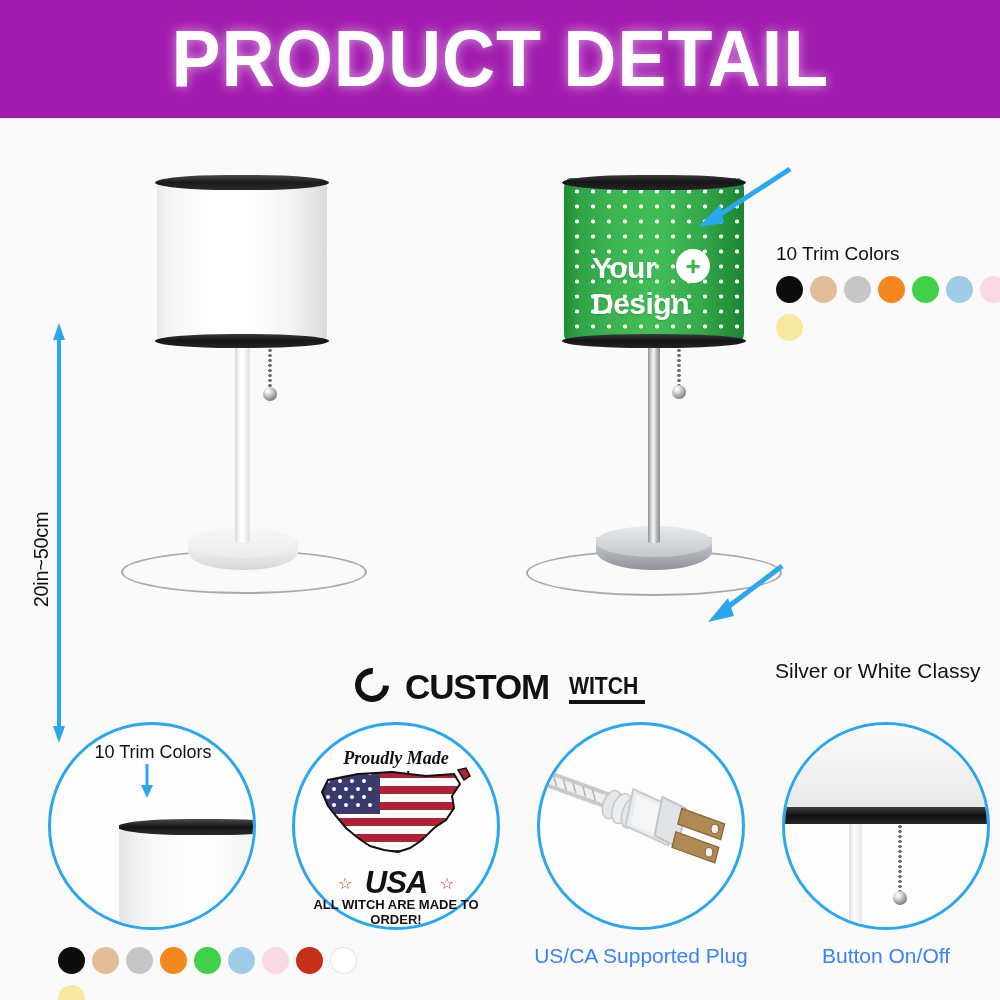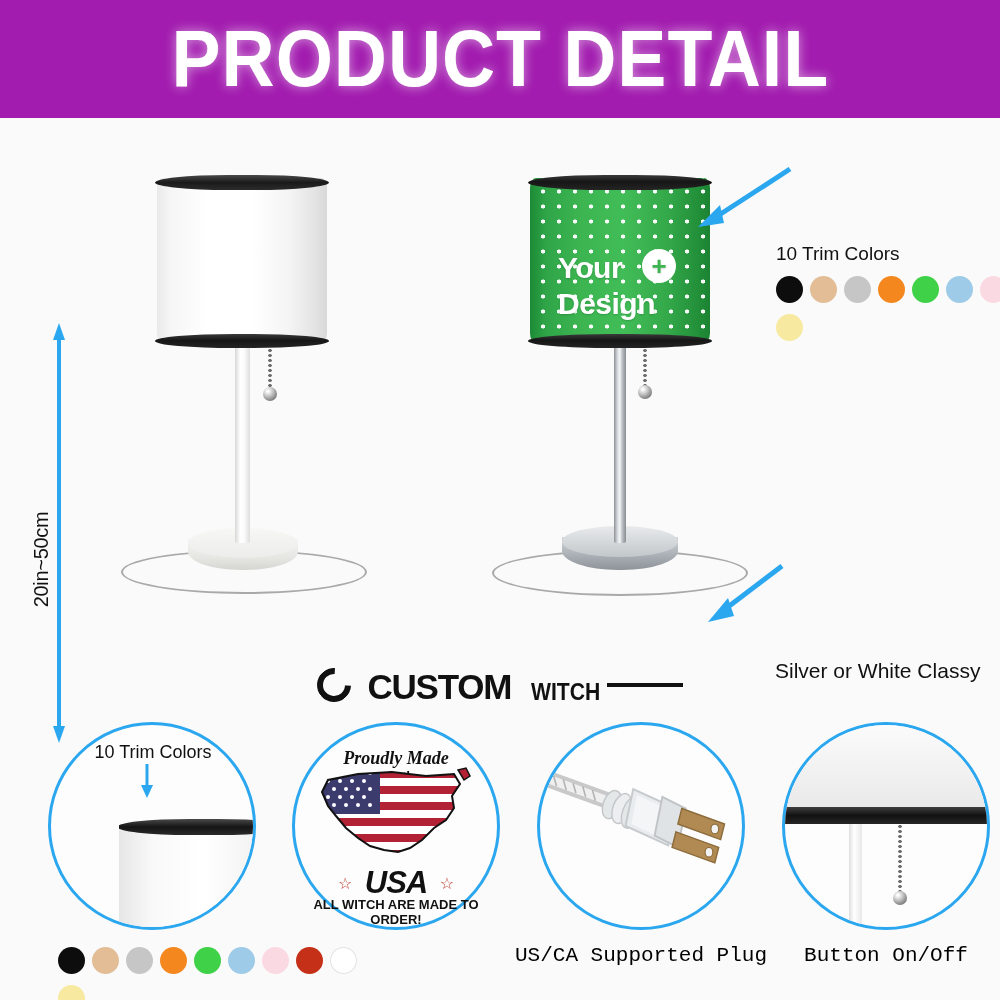--- a/index.html
+++ b/index.html
@@ -151,36 +151,36 @@
   #logo { position:absolute; left:0; top:660px; width:1000px; height:52px;
           display:flex; align-items:center; justify-content:center; }
   #logo-inner { display:flex; align-items:flex-end; gap:18px; }
   #logo-c {
     width:34px; height:34px; border-radius:50%;
     border:6px solid #111; border-right-color:transparent;
     transform: rotate(-42deg); margin-right:-2px; position:relative; top:-2px;
   }
   #logo-custom { font-size:35px; font-weight:bold; letter-spacing:-1.2px; color:#111;
                  font-family:"Liberation Sans",sans-serif; line-height:1; }
-  #logo-witch-wrap { display:flex; flex-direction:row; margin-left:2px; }
+  #logo-witch-wrap { display:flex; flex-direction:column; margin-left:2px; }
   #logo-witch { font-size:23px; font-weight:bold; letter-spacing:0px; color:#111;
                 font-family:"Liberation Sans Narrow","Liberation Sans",sans-serif;
                 line-height:1; transform:scaleX(.92); transform-origin:left; }
   #logo-underline { height:4px; background:#111; margin-top:2px; width:76px; }
 
   
   #features { position:absolute; left:0; top:712px; width:1000px; height:288px; }
   .feature { position:absolute; }
   .circle {
     position:absolute; border-radius:50%;
     border:3px solid #2aa7ef; background:#fdfdfd; overflow:hidden;
   }
   .feature-label {
-    position:absolute; text-align:center; font-size:21px; color:#000000;
-    font-family:Liberation Mono, monospace; white-space:nowrap;
+    position:absolute; text-align:center; font-size:21px; color:#3b82f6;
+    font-family:Liberation Sans, sans-serif; white-space:nowrap;
   }
 
   
   #f1-circle { left:48px; top:10px; width:208px; height:208px; }
   #f1-title { position:absolute; left:58px; top:30px; width:190px; text-align:center;
               font-size:18px; color:#111; z-index:4;
               font-family:"Liberation Sans Narrow","Liberation Sans",sans-serif; }
   #f1-arrow { position:absolute; left:140px; top:52px; width:14px; height:34px; z-index:4; }
   #f1-shade {
     position:absolute; left:68px; top:90px; width:170px; height:128px; overflow:hidden;
@@ -273,21 +273,21 @@
         <div class="chain-ball"></div>
       </div>
 
       <div class="shade shade-white" style="left:37px; top:0px; width:170px; height:165px;">
         <div class="shade-body"></div>
         <div class="rim-top"></div>
         <div class="rim-bottom"></div>
       </div>
     </div>
 
-    <div class="lamp" style="left:484px; top:60px; width:290px; height:460px;">
+    <div class="lamp" style="left:518px; top:60px; width:290px; height:460px;">
       <div class="cord" style="left:8px; top:372px; width:256px; height:46px;"></div>
       <div class="base base-silver" style="left:78px; top:348px; width:116px; height:52px;">
         <div class="base-side"></div>
         <div class="base-top"></div>
       </div>
       <div class="pole pole-silver" style="left:130px; top:160px; width:12px; height:205px;"></div>
       <div class="chain" style="left:158px; top:160px; height:50px;">
         <div class="chain-line"></div>
         <div class="chain-ball"></div>
       </div>

